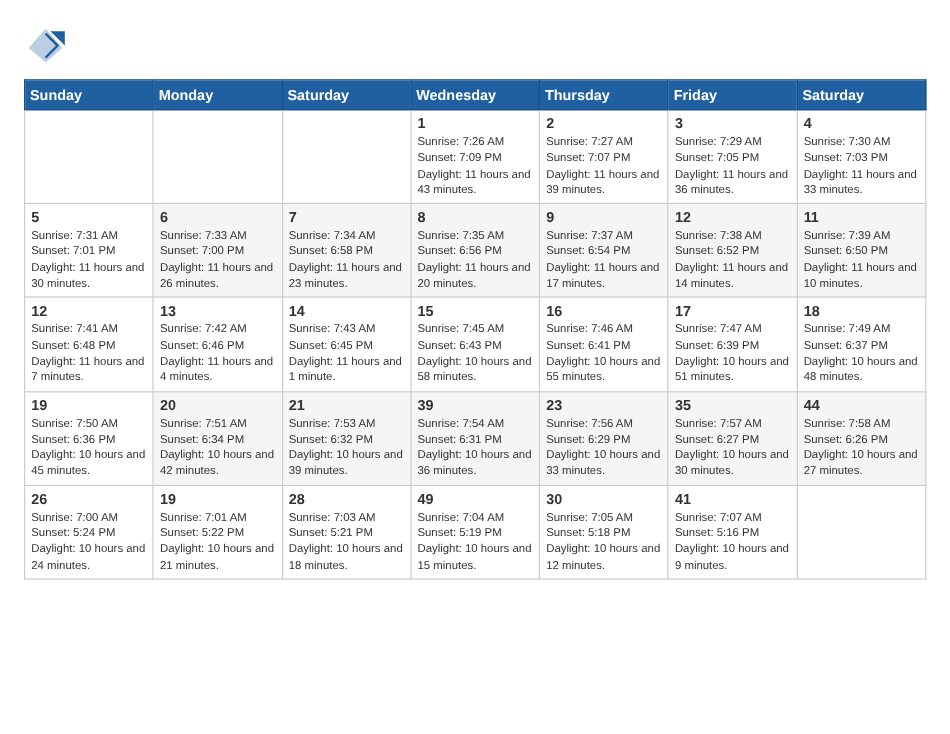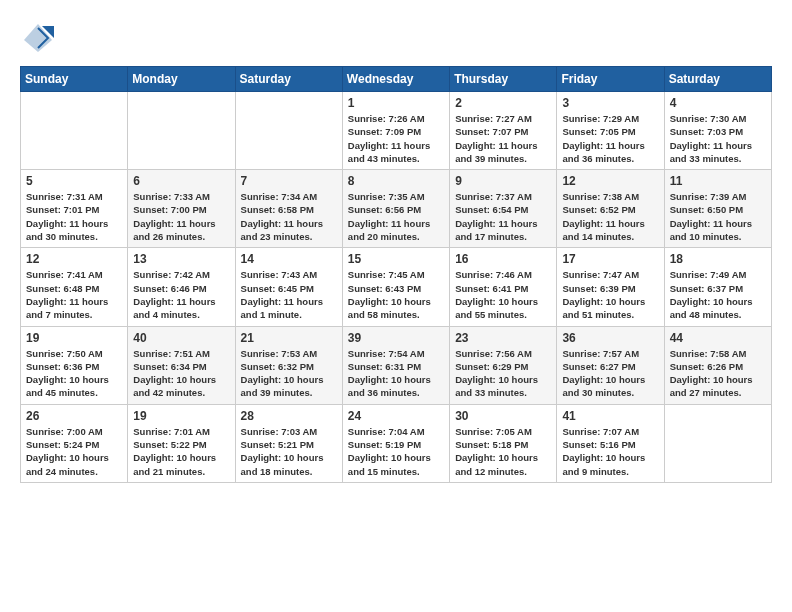--- a/index.html
+++ b/index.html
@@ -86,21 +86,20 @@
     .day-num {
       font-size: 12px;
       font-weight: bold;
       display: block;
       margin-bottom: 2px;
     }
     .day-info {
       font-size: 9.5px;
       line-height: 1.4;
       color: #333;
-      font-weight: bold;
     }
     .empty-cell {
       background: #fff !important;
     }
   </style>
 </head>
 <body>
 
 <div class="header">
   <div class="logo">
@@ -213,37 +212,37 @@
           <span class="day-num">18</span>
           <div class="day-info">Sunrise: 7:49 AM<br>Sunset: 6:37 PM<br>Daylight: 10 hours and 48 minutes.</div>
         </td>
       </tr>
       <tr>
         <td>
           <span class="day-num">19</span>
           <div class="day-info">Sunrise: 7:50 AM<br>Sunset: 6:36 PM<br>Daylight: 10 hours and 45 minutes.</div>
         </td>
         <td>
-          <span class="day-num">40</span>
+          <span class="day-num">20</span>
           <div class="day-info">Sunrise: 7:51 AM<br>Sunset: 6:34 PM<br>Daylight: 10 hours and 42 minutes.</div>
         </td>
         <td>
           <span class="day-num">21</span>
           <div class="day-info">Sunrise: 7:53 AM<br>Sunset: 6:32 PM<br>Daylight: 10 hours and 39 minutes.</div>
         </td>
         <td>
           <span class="day-num">39</span>
           <div class="day-info">Sunrise: 7:54 AM<br>Sunset: 6:31 PM<br>Daylight: 10 hours and 36 minutes.</div>
         </td>
         <td>
           <span class="day-num">23</span>
           <div class="day-info">Sunrise: 7:56 AM<br>Sunset: 6:29 PM<br>Daylight: 10 hours and 33 minutes.</div>
         </td>
         <td>
-          <span class="day-num">36</span>
+          <span class="day-num">35</span>
           <div class="day-info">Sunrise: 7:57 AM<br>Sunset: 6:27 PM<br>Daylight: 10 hours and 30 minutes.</div>
         </td>
         <td>
           <span class="day-num">44</span>
           <div class="day-info">Sunrise: 7:58 AM<br>Sunset: 6:26 PM<br>Daylight: 10 hours and 27 minutes.</div>
         </td>
       </tr>
       <tr>
         <td>
           <span class="day-num">26</span>
@@ -251,21 +250,21 @@
         </td>
         <td>
           <span class="day-num">19</span>
           <div class="day-info">Sunrise: 7:01 AM<br>Sunset: 5:22 PM<br>Daylight: 10 hours and 21 minutes.</div>
         </td>
         <td>
           <span class="day-num">28</span>
           <div class="day-info">Sunrise: 7:03 AM<br>Sunset: 5:21 PM<br>Daylight: 10 hours and 18 minutes.</div>
         </td>
         <td>
-          <span class="day-num">24</span>
+          <span class="day-num">49</span>
           <div class="day-info">Sunrise: 7:04 AM<br>Sunset: 5:19 PM<br>Daylight: 10 hours and 15 minutes.</div>
         </td>
         <td>
           <span class="day-num">30</span>
           <div class="day-info">Sunrise: 7:05 AM<br>Sunset: 5:18 PM<br>Daylight: 10 hours and 12 minutes.</div>
         </td>
         <td>
           <span class="day-num">41</span>
           <div class="day-info">Sunrise: 7:07 AM<br>Sunset: 5:16 PM<br>Daylight: 10 hours and 9 minutes.</div>
         </td>

